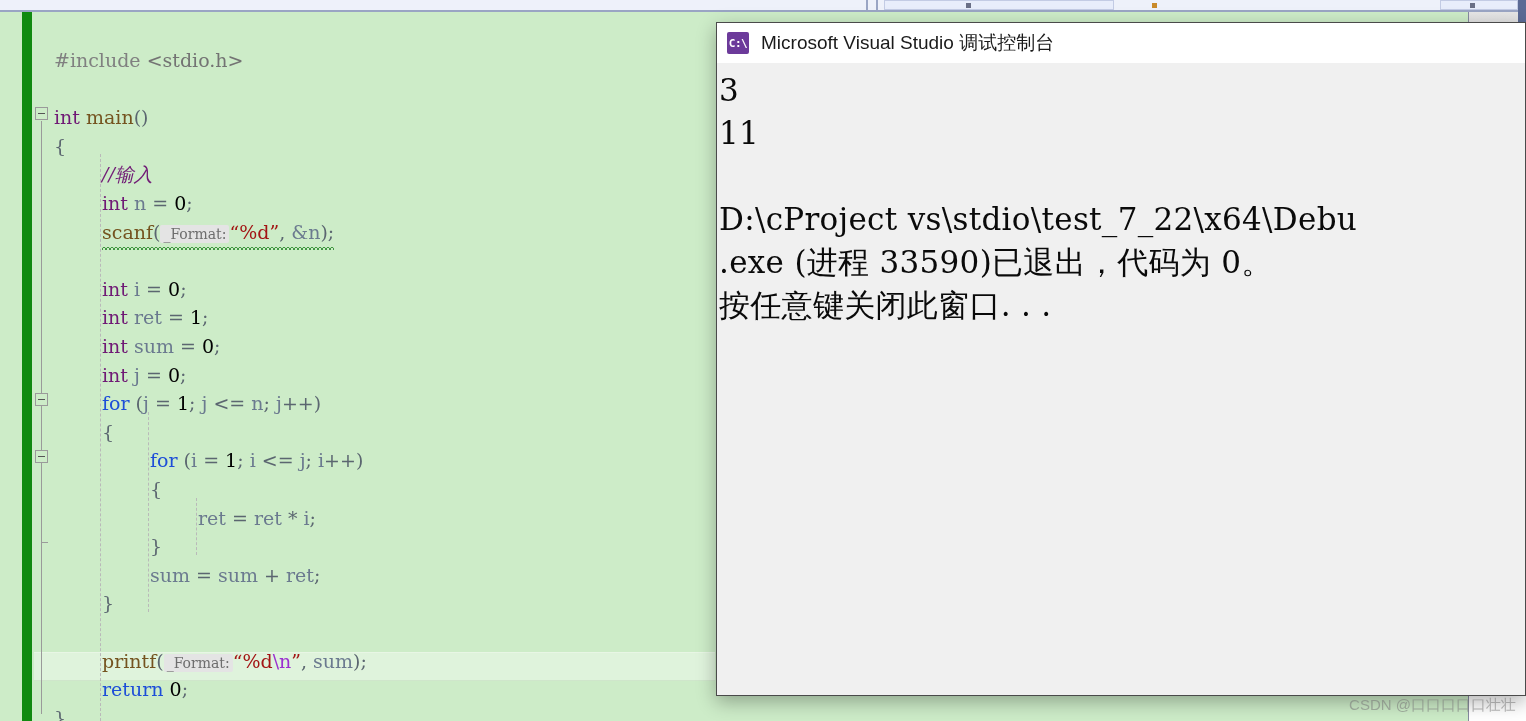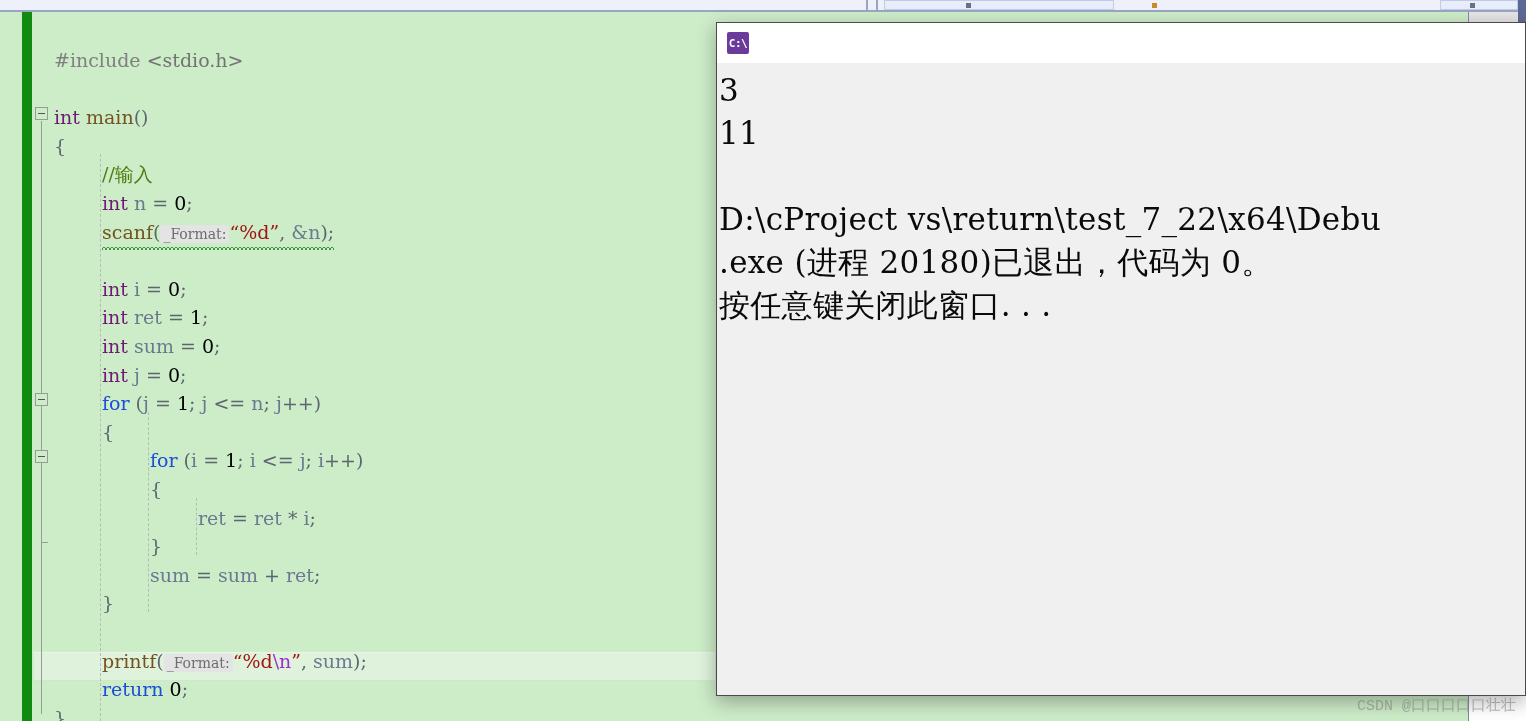--- a/index.html
+++ b/index.html
@@ -145,21 +145,21 @@
   
   .kw      { color: #701a75; }   
   .ctl     { color: #1d4ed8; }   
   .pp      { color: #808080; }   
   .ppstr   { color: #737373; }   
   .str     { color: #a31515; }   
   .esc     { color: #9b30d0; }   
   .num     { color: #000000; }
   .id      { color: #6b7a8f; }   
   .fn      { color: #74531f; }   
-  .cmt     { color: #4d7c0f; }   
+  .cmt     { color: #701a75; font-style: italic; }   
   .punct   { color: #5b6670; }
   .hint {
     color: #6d6d6d;
     font-size: 14px;
     background: #e4e4e4;
     border-radius: 2px;
     padding: 1px 3px;
     font-family: "DejaVu Serif", serif;
   }
   .squiggle {
@@ -264,21 +264,21 @@
     color: #0a0a0a;
     white-space: pre;
     letter-spacing: 0.3px;
   }
   .console-line.blank { color: transparent; }
 
   
   .watermark {
     position: absolute;
     right: 10px; bottom: 6px;
-    font-family: Liberation Mono, monospace;
+    font-family: Liberation Sans, sans-serif;
     font-size: 15px;
     color: rgba(120,120,120,0.55);
     white-space: nowrap;
     pointer-events: none;
   }
 </style>
 </head>
 <body>
 
 <div id="screen">
@@ -316,26 +316,27 @@
   <div class="vscroll">
     <div class="vscroll-top">
       <div class="vscroll-dot"></div>
     </div>
   </div>
   <div class="right-edge"></div>
 
   <div class="console-win">
     <div class="console-title">
       <div class="console-icon">C:\</div>
+      <div class="console-title-text">Microsoft Visual Studio 调试控制台</div>
     </div>
     <div class="console-body" id="console-body">
         <div class="console-line">3</div>
         <div class="console-line">11</div>
         <div class="console-line blank">&nbsp;</div>
-        <div class="console-line">D:\cProject vs\return\test_7_22\x64\Debu</div>
-        <div class="console-line">.exe (进程 20180)已退出，代码为 0。</div>
+        <div class="console-line">D:\cProject vs\stdio\test_7_22\x64\Debu</div>
+        <div class="console-line">.exe (进程 33590)已退出，代码为 0。</div>
         <div class="console-line">按任意键关闭此窗口. . .</div>
       </div>
   </div>
 
   <div class="watermark">CSDN @口口口口口壮壮</div>
 
 </div>
 
 </body></html>

